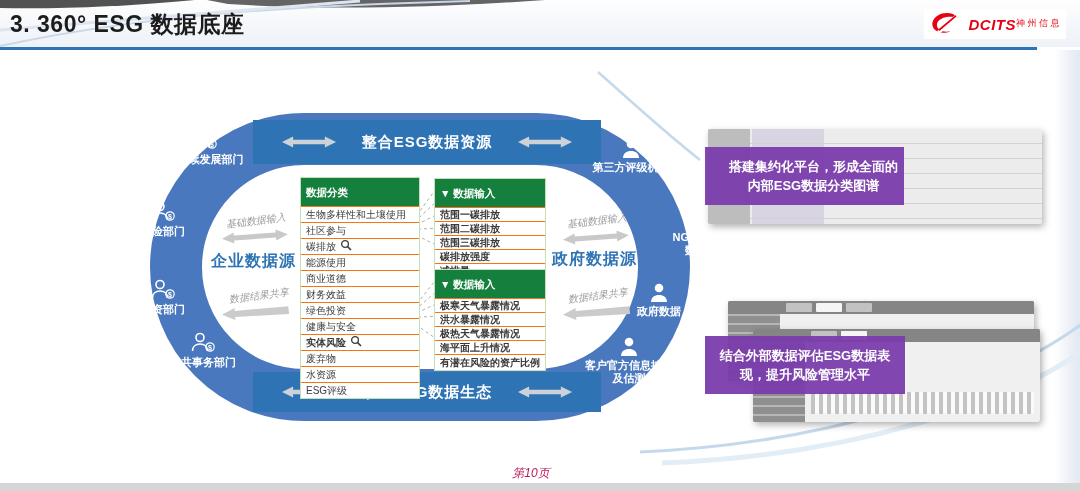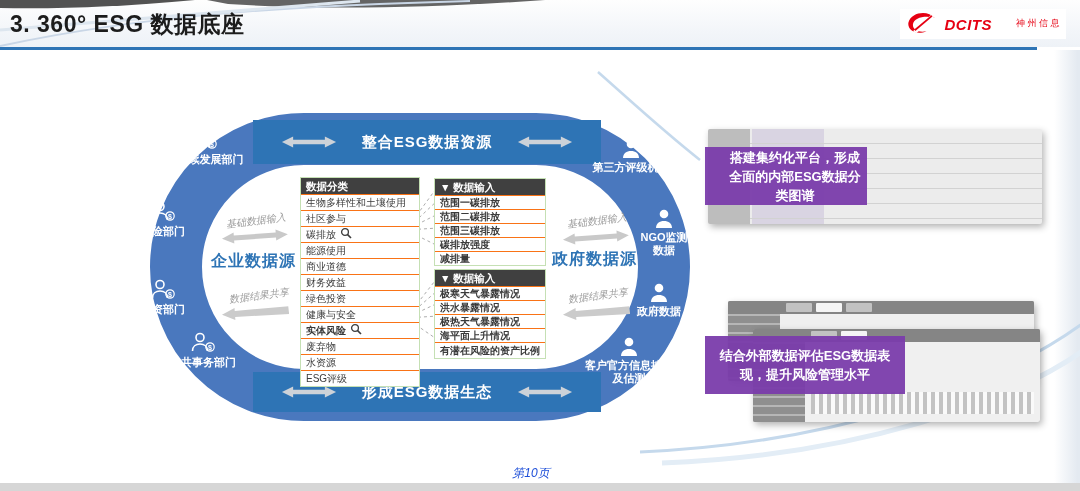--- a/index.html
+++ b/index.html
@@ -10,21 +10,21 @@
   
   .header { position:absolute; left:0; top:0; width:1080px; height:47px;
     background:linear-gradient(180deg,#fefefe 0%,#f2f5f9 70%,#eef2f7 100%); }
   .header-deco { position:absolute; left:0; top:0; pointer-events:none; }
   .header-title { position:absolute; left:10px; top:9px; font-size:23px; font-weight:bold;
     color:#1c1c1c; letter-spacing:.5px; white-space:nowrap; }
   .header-rule { position:absolute; left:0; top:47px; width:1037px; height:3px; background:#2E74B5; }
   .logo { position:absolute; right:14px; top:9px; display:flex; align-items:center; gap:5px; background:#fff; padding:2px 4px; }
   .logo-text { display:flex; flex-direction:row; line-height:1; }
   .logo-brand { color:#E60012; font-weight:bold; font-style:italic; font-size:15px; letter-spacing:.5px; }
-  .logo-sub { color:#E60012; font-size:9px; letter-spacing:2.5px; margin-top:2px;margin-left:24px; }
+  .logo-sub { color:#E60012; font-size:9px; letter-spacing:2.5px; margin-top:2px; }
 
   
   .deco-overlay { position:absolute; left:0; top:0; width:1080px; height:491px; pointer-events:none; }
   .right-band { position:absolute; right:0; top:50px; width:26px; height:441px;
     background:linear-gradient(90deg, rgba(227,233,240,0) 0%, #e4eaf1 90%); }
 
   
   .ring { position:absolute; left:150px; top:113px; width:540px; height:308px;
     border:52px solid #4A78BE; border-radius:154px; box-sizing:border-box; }
   .bar { position:absolute; background:#2E74B5; color:#fff; font-weight:bold; font-size:15px;
@@ -34,39 +34,39 @@
   .bar .dbl-left { position:absolute; left:28px; top:15px; }
   .bar .dbl-right { position:absolute; right:28px; top:15px; }
 
   .stake { position:absolute; color:#fff; font-weight:bold; font-size:11px; line-height:13px;
     text-align:center; display:flex; flex-direction:column; align-items:center; gap:1px; }
   .st-l1 { left:163px; top:128px; width:84px; }
   .st-l2 { left:138px; top:200px; width:50px; }
   .st-l3 { left:138px; top:278px; width:50px; }
   .st-l4 { left:166px; top:331px; width:74px; }
   .st-r1 { left:592px; top:138px; width:78px; }
-  .st-r2 { left:636px; top:208px; width:56px; }
+  .st-r2 { left:668px; top:208px; width:56px; }
   .st-r3 { left:632px; top:282px; width:54px; }
   .st-r4 { left:583px; top:336px; width:92px; }
 
   .src-title { position:absolute; color:#2E74B5; font-weight:bold; font-size:16px; letter-spacing:1px; white-space:nowrap; }
   .src-ent { left:211px; top:251px; }
   .src-gov { left:552px; top:249px; }
   .flow-label { position:absolute; color:#9a9a9a; font-style:italic; font-size:10px;
     transform:rotate(-7deg); white-space:nowrap; }
   .fl-1 { left:226px; top:214px; } .fl-2 { left:229px; top:289px; }
   .fl-3 { left:567px; top:214px; } .fl-4 { left:568px; top:289px; }
   .flow-arrow { position:absolute; transform:rotate(-4deg); }
   .fa-1 { left:221px; top:229px; } .fa-2 { left:221px; top:305px; }
   .fa-3 { left:562px; top:230px; } .fa-4 { left:562px; top:305px; }
 
   
   .tbl { position:absolute; background:#fff; border:1px solid #C5E0B4; box-sizing:border-box; z-index:5; }
-  .tbl .hd { background:#404040; color:#fff; font-weight:bold; font-size:10.5px;
-    padding:2px 5px; line-height:12px; }
+  .tbl .hd { background:#15803d; color:#fff; font-weight:bold; font-size:10.5px;
+    padding:8px 5px; line-height:12px; }
   .tbl .row { border-top:1px solid #f97316; background:#fff; color:#3a3a3a; font-size:10px;
     padding:0 5px; display:flex; align-items:flex-start; gap:4px; }
   .tblA { left:300px; top:177px; width:120px; }
   .tblA .row { height:15px; line-height:15px; }
   .tblB1 { left:434px; top:178px; width:112px; }
   .tblB2 { left:434px; top:269px; width:112px; }
   .tblB1 .row, .tblB2 .row { height:13px; line-height:13px;font-weight:bold; }
   .tblB2 .row-tall { height:auto; line-height:11px; padding:2px 5px; }
   .row-bold { font-weight:bold; }
   .mag { flex:0 0 auto; display:inline-flex; }
@@ -85,26 +85,26 @@
   .shot-side { position:absolute; left:0; top:13px; bottom:0; width:52px; background:#8f8f8f;
     background-image:repeating-linear-gradient(180deg, rgba(255,255,255,.35) 0 2px, rgba(0,0,0,0) 2px 9px); }
   .shot-body { position:absolute; left:52px; right:0; top:13px; bottom:0; background:#f0f0f0; }
   .shot-bars { position:absolute; left:6px; right:6px; height:22px;
     background:repeating-linear-gradient(90deg,#c3c3c3 0 4px,#fafafa 4px 8px); }
   .shot2a { left:728px; top:301px; width:306px; height:80px; background:#a6a6a6; z-index:2; }
   .shot2b { left:753px; top:329px; width:287px; height:93px; background:#a6a6a6; z-index:3; }
   .callout { position:absolute; background:rgba(122,60,171,.95); color:#fff; font-weight:bold;
     font-size:13px; line-height:19px; text-align:center; display:flex; align-items:center;
     justify-content:center; padding:4px 6px; box-sizing:border-box; z-index:6; }
-  .co1 { left:705px; top:147px; width:162px; height:58px;padding-left:24px; }
+  .co1 { left:705px; top:147px; width:199px; height:58px;padding-left:24px; }
   .co2 { left:705px; top:336px; width:200px; height:58px; }
 
   
   .footer-page { position:absolute; left:0; top:465px; width:1062px; text-align:center;
-    font-size:12px; font-style:italic; color:#1d4ed8; }
+    font-size:12px; font-style:italic; color:#be185d; }
   .bottom-bar { position:absolute; left:0; top:483px; width:1080px; height:8px; background:#d6d6d6; }
 </style>
 </head>
 <body>
 
 <div class="header">
   <svg class="header-deco" width="1080" height="47">
     <path d="M0 0 H195 C120 7 60 9 0 8 Z" fill="#343434" opacity="0.85"></path>
     <path d="M207 0 H545 C430 8 320 10 228 4 Z" fill="#3d3d3d" opacity="0.8"></path>
     <path d="M0 46 C150 14 290 6 470 1" stroke="#c9d6e6" stroke-width="2" fill="none"></path>

